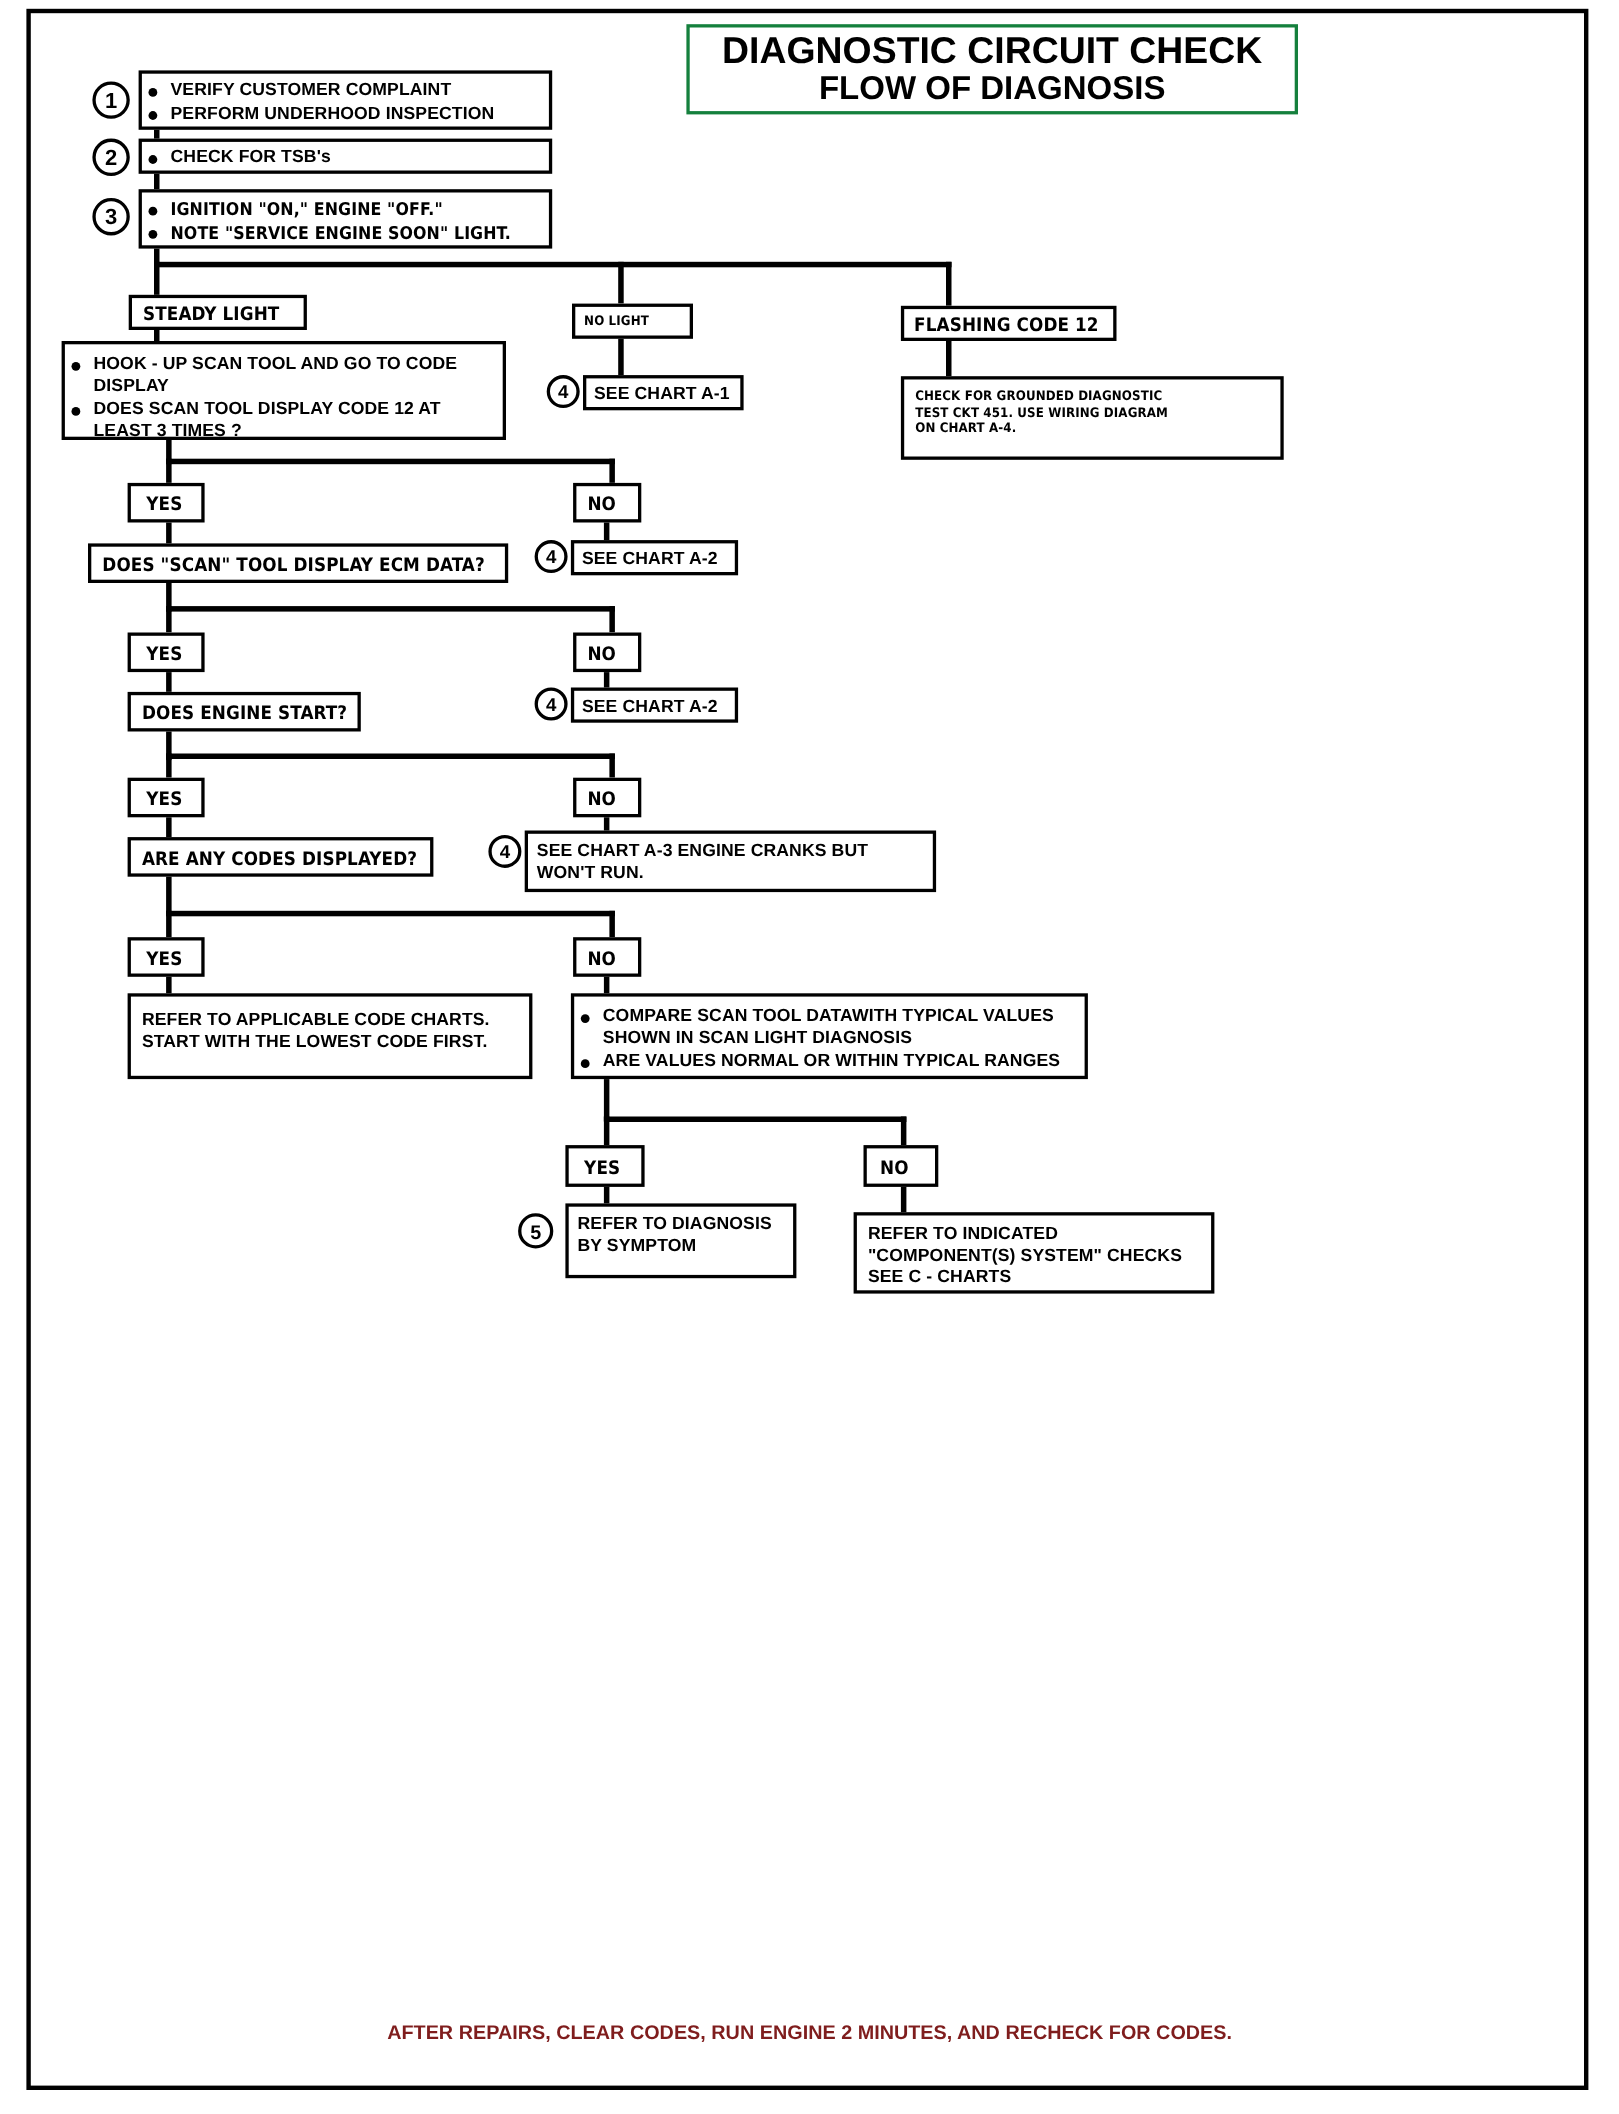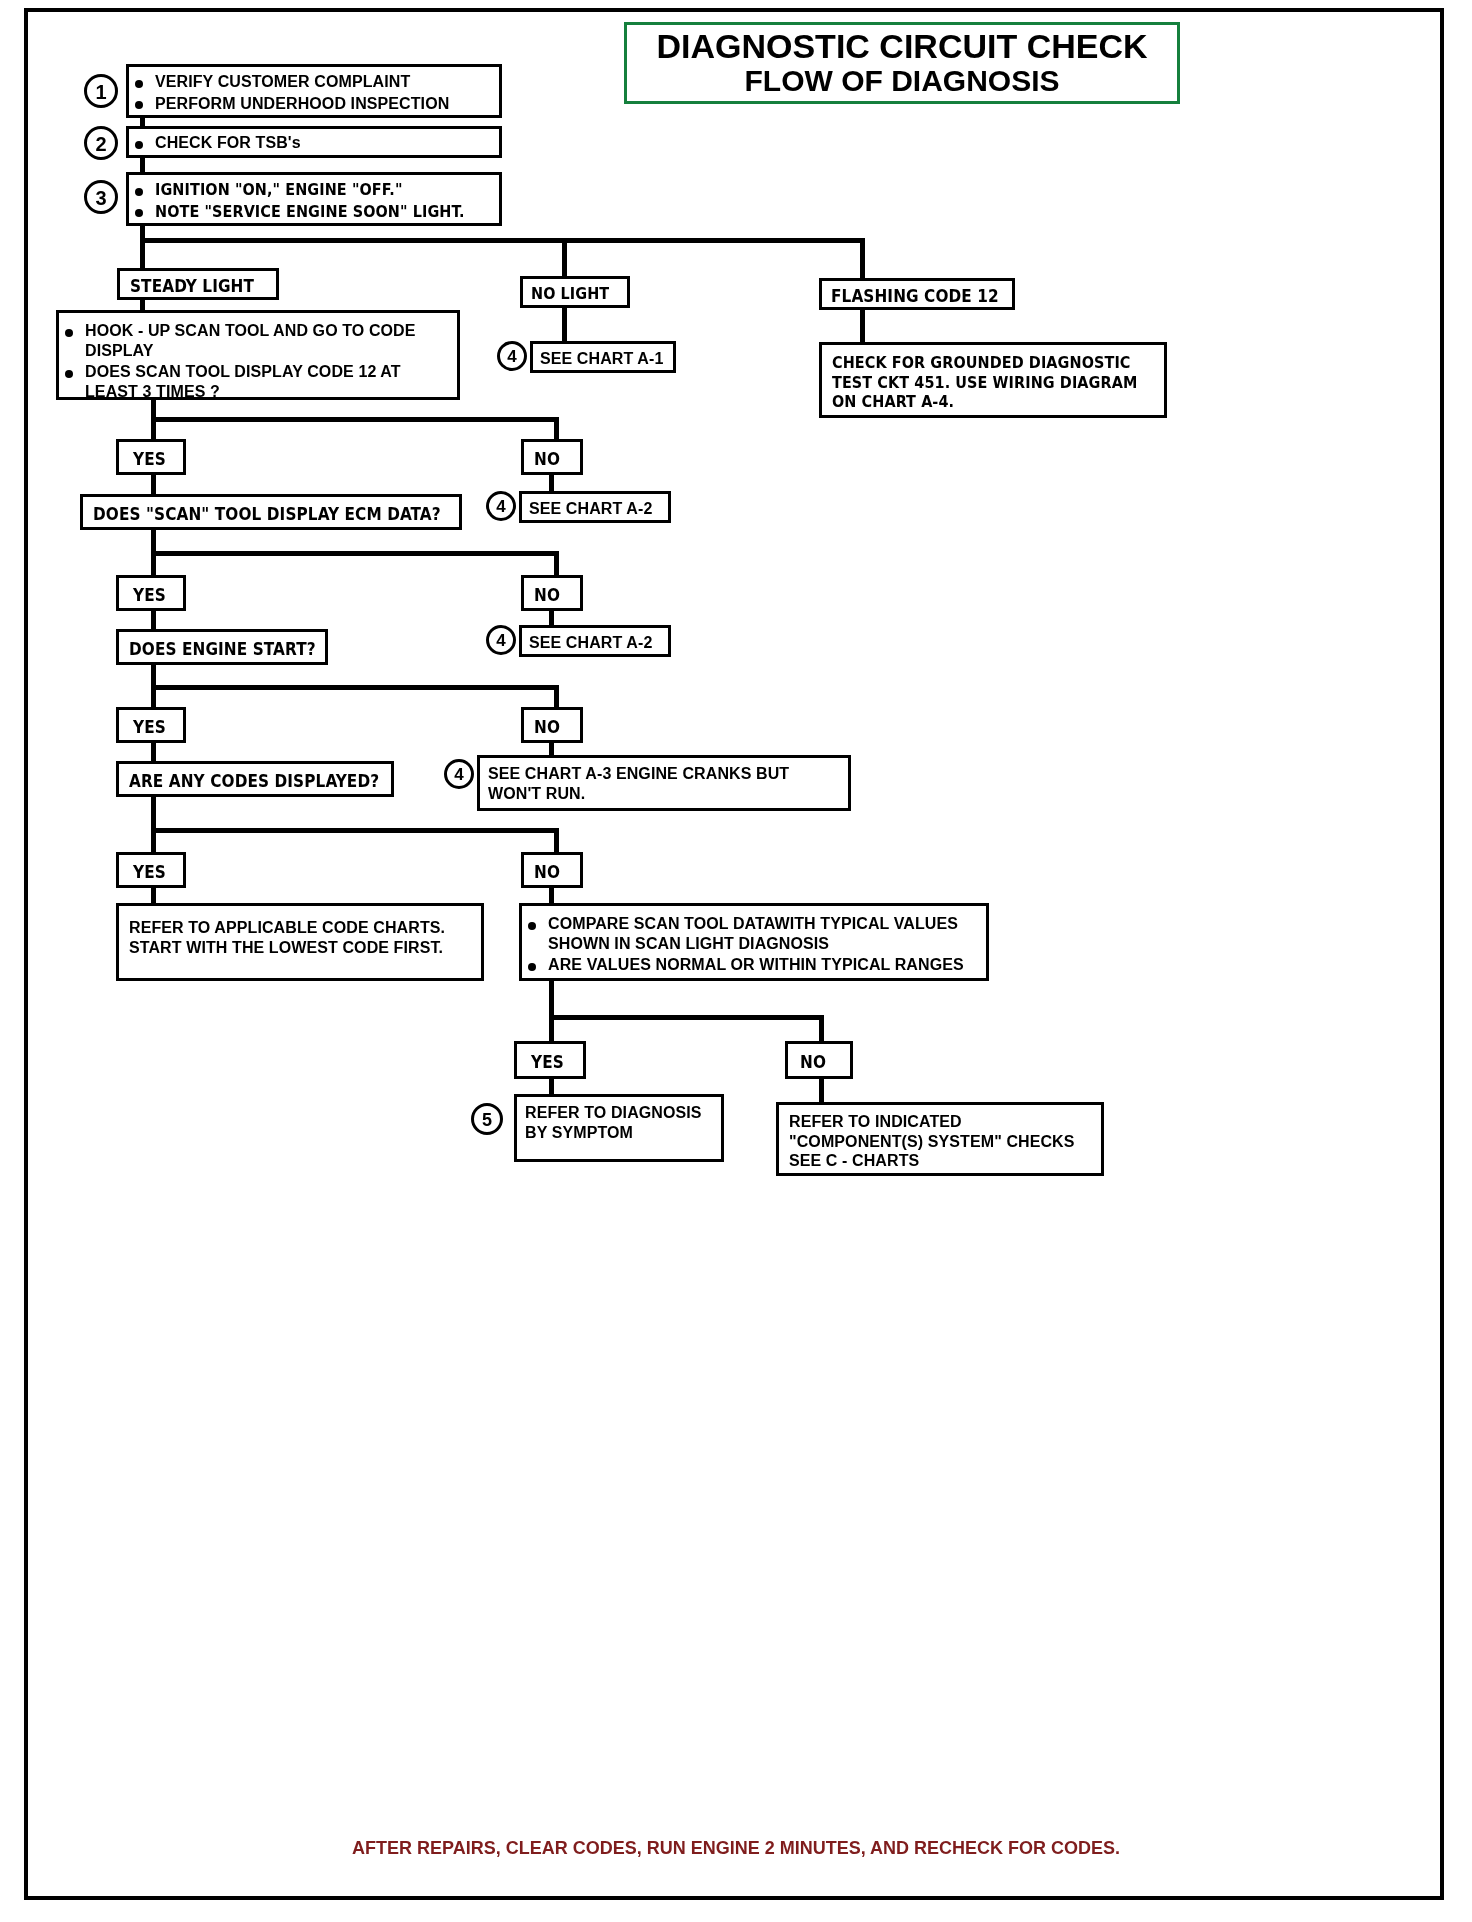--- a/index.html
+++ b/index.html
@@ -142,21 +142,21 @@
   <div class="line vline" style="left:140px;top:226px;height:16px;"></div>
   <div class="line hline" style="left:140px;top:238px;width:725px;"></div>
   <div class="line vline" style="left:140px;top:238px;height:32px;"></div>
   <div class="line vline" style="left:562px;top:238px;height:38px;"></div>
   <div class="line vline" style="left:860px;top:238px;height:40px;"></div>
 
   <div class="box cond" style="left:117px;top:268px;width:162px;height:32px;font-size:17px;padding:5px 0 0 10px;">
     <span>STEADY LIGHT</span>
   </div>
 
-  <div class="box cond" style="left:520px;top:276px;width:110px;height:32px;font-size:16px;padding:5px 0 0 8px;">
+  <div class="box cond" style="left:520px;top:276px;width:110px;height:32px;font-size:12px;padding:5px 0 0 8px;">
     <span>NO LIGHT</span>
   </div>
 
   <div class="box cond" style="left:819px;top:278px;width:196px;height:32px;font-size:17px;padding:5px 0 0 9px;">
     <span>FLASHING CODE 12</span>
   </div>
 
   <div class="line vline" style="left:140px;top:300px;height:12px;"></div>
   <div class="box" style="left:56px;top:310px;width:404px;height:90px;font-size:16px;padding:8px 6px 0 0;">
     <ul class="bullets">
@@ -167,21 +167,21 @@
 
   <div class="line vline" style="left:562px;top:308px;height:34px;"></div>
   <div class="circ" style="left:497px;top:341px;width:30px;height:30px;font-size:17px;line-height:26px;">
     <span>4</span>
   </div>
   <div class="box" style="left:530px;top:341px;width:146px;height:32px;font-size:16px;padding:5px 0 0 7px;">
     <span>SEE CHART A-1</span>
   </div>
 
   <div class="line vline" style="left:860px;top:310px;height:34px;"></div>
-  <div class="box cond" style="left:819px;top:342px;width:348px;height:76px;font-size:16px;padding:8px 0 0 10px;">
+  <div class="box cond" style="left:819px;top:342px;width:348px;height:76px;font-size:12px;padding:8px 0 0 10px;">
     <span class="t">CHECK FOR GROUNDED DIAGNOSTIC</span>
     <span class="t">TEST CKT 451.  USE WIRING DIAGRAM</span>
     <span class="t">ON CHART A-4.</span>
   </div>
 
   <div class="line vline" style="left:151px;top:400px;height:22px;"></div>
   <div class="line hline" style="left:151px;top:417px;width:408px;"></div>
   <div class="line vline" style="left:151px;top:417px;height:22px;"></div>
   <div class="line vline" style="left:554px;top:417px;height:22px;"></div>
 

